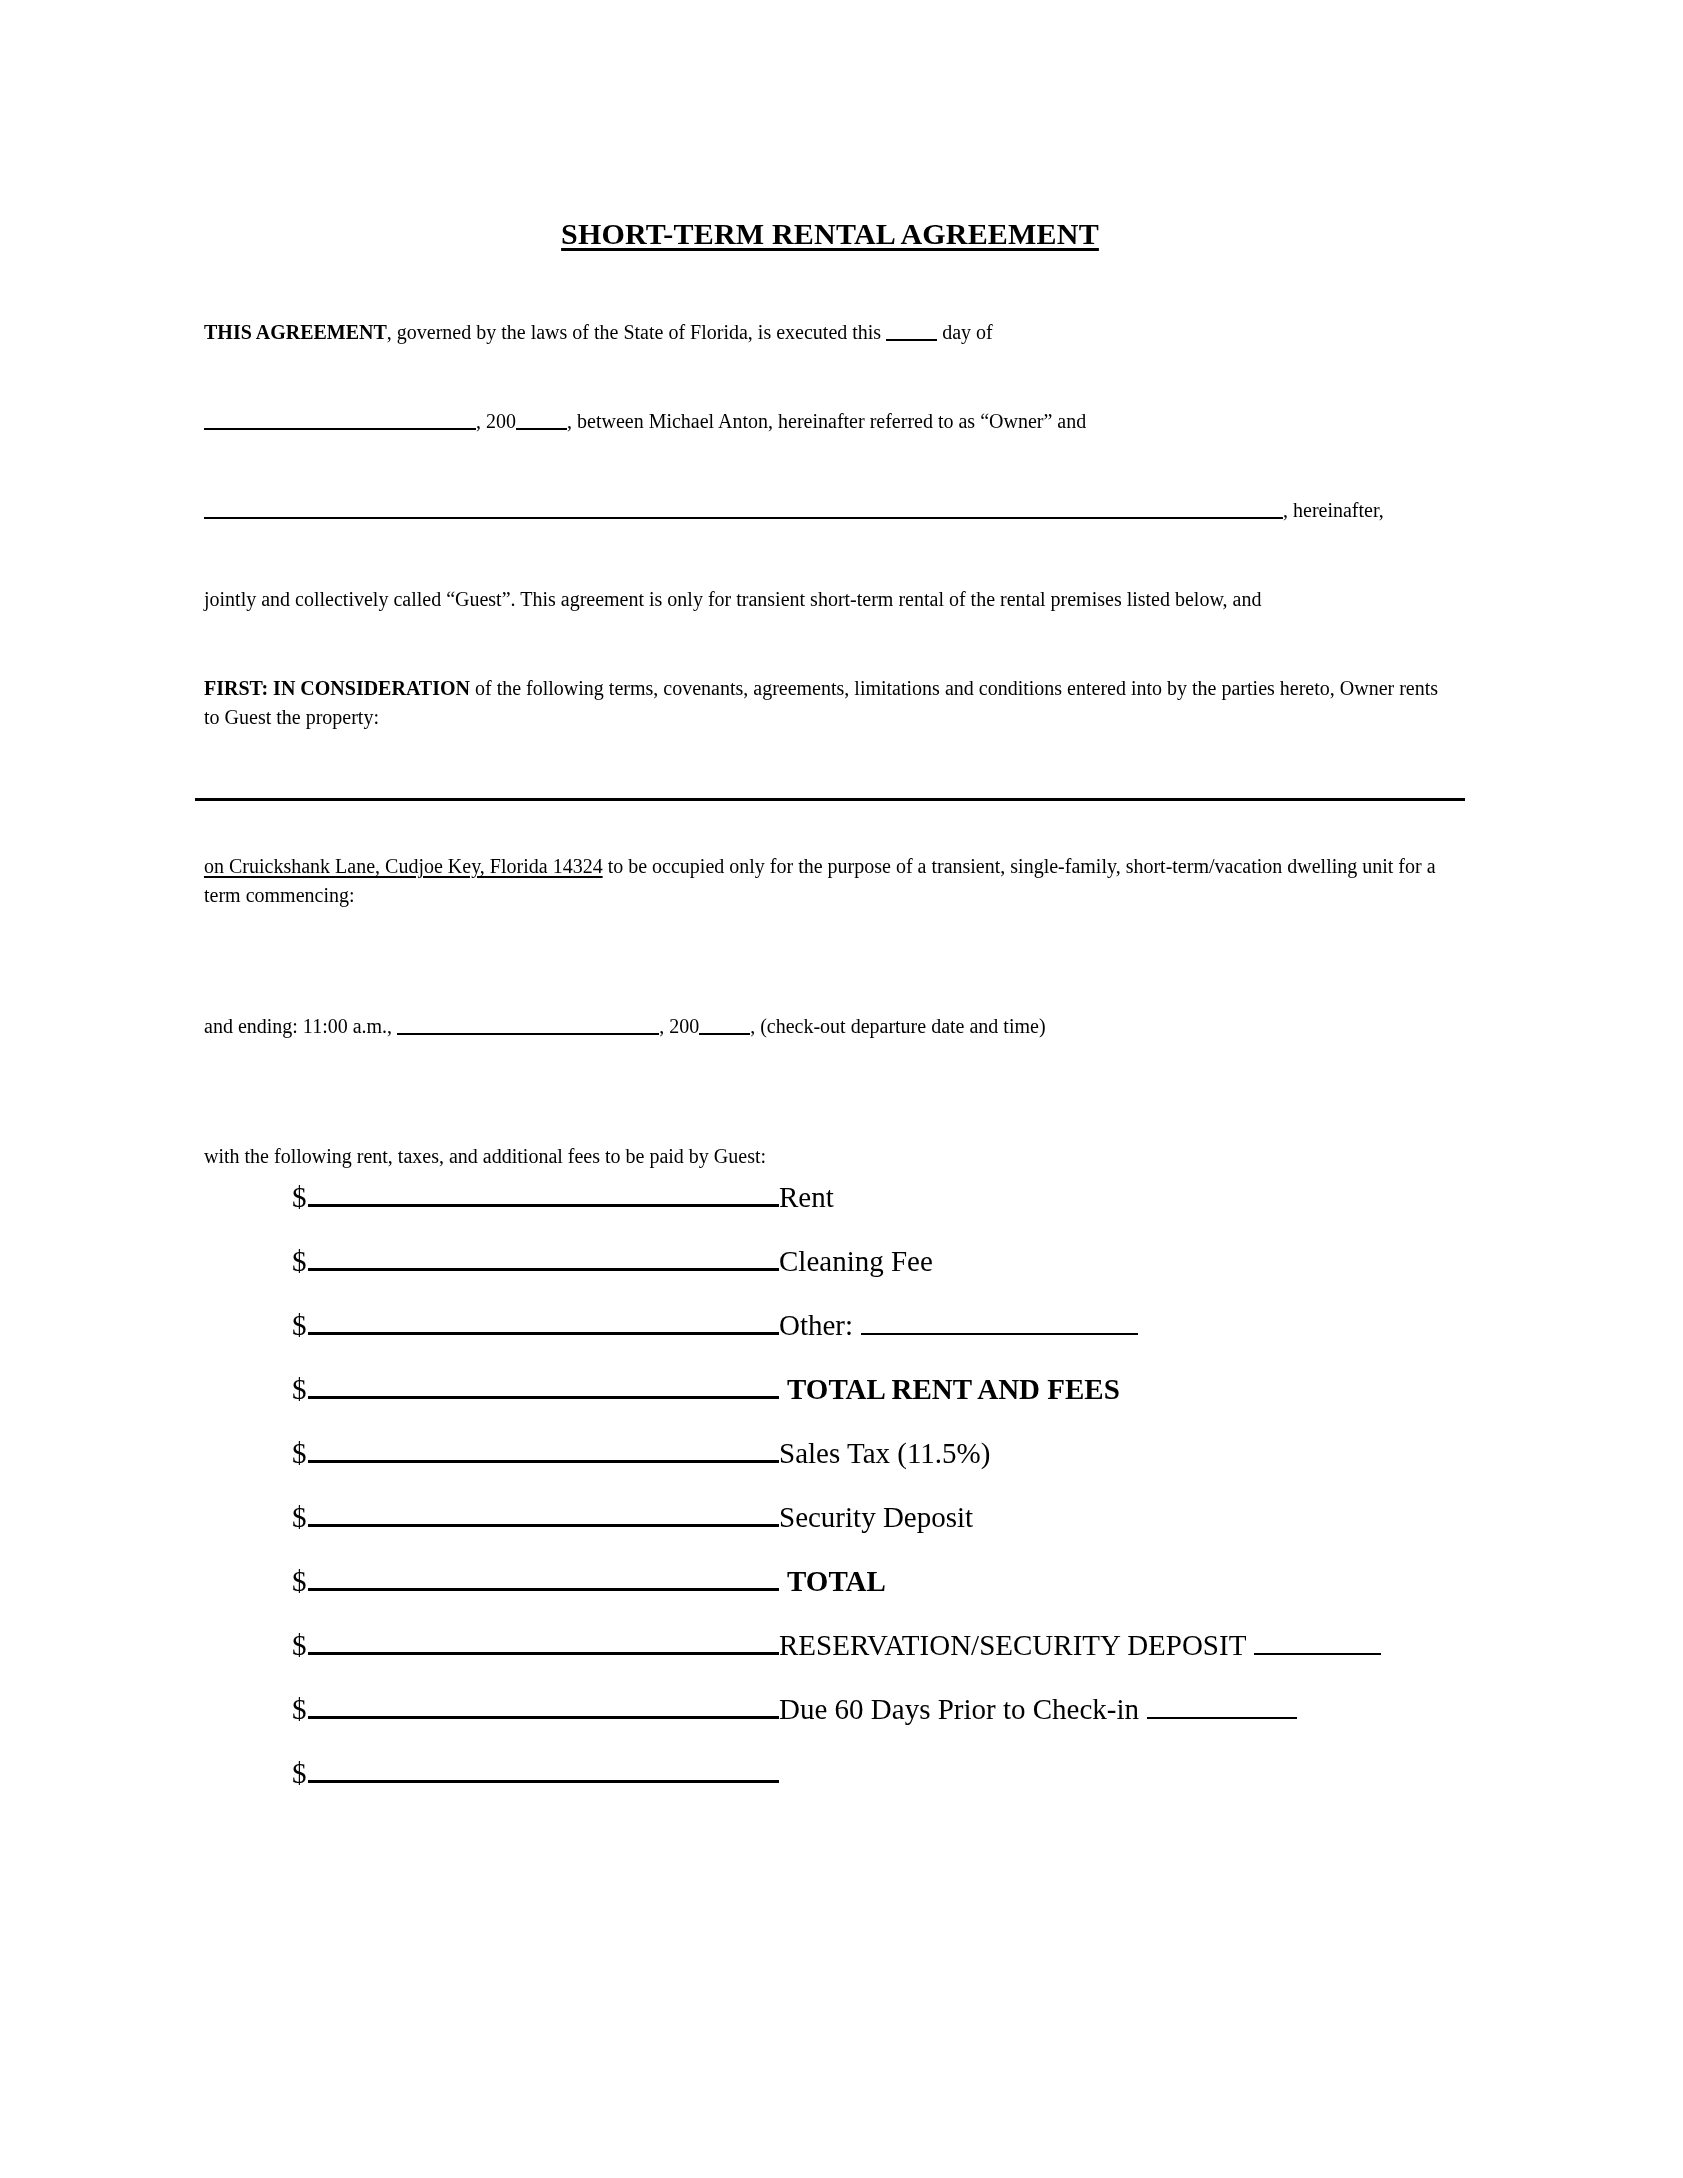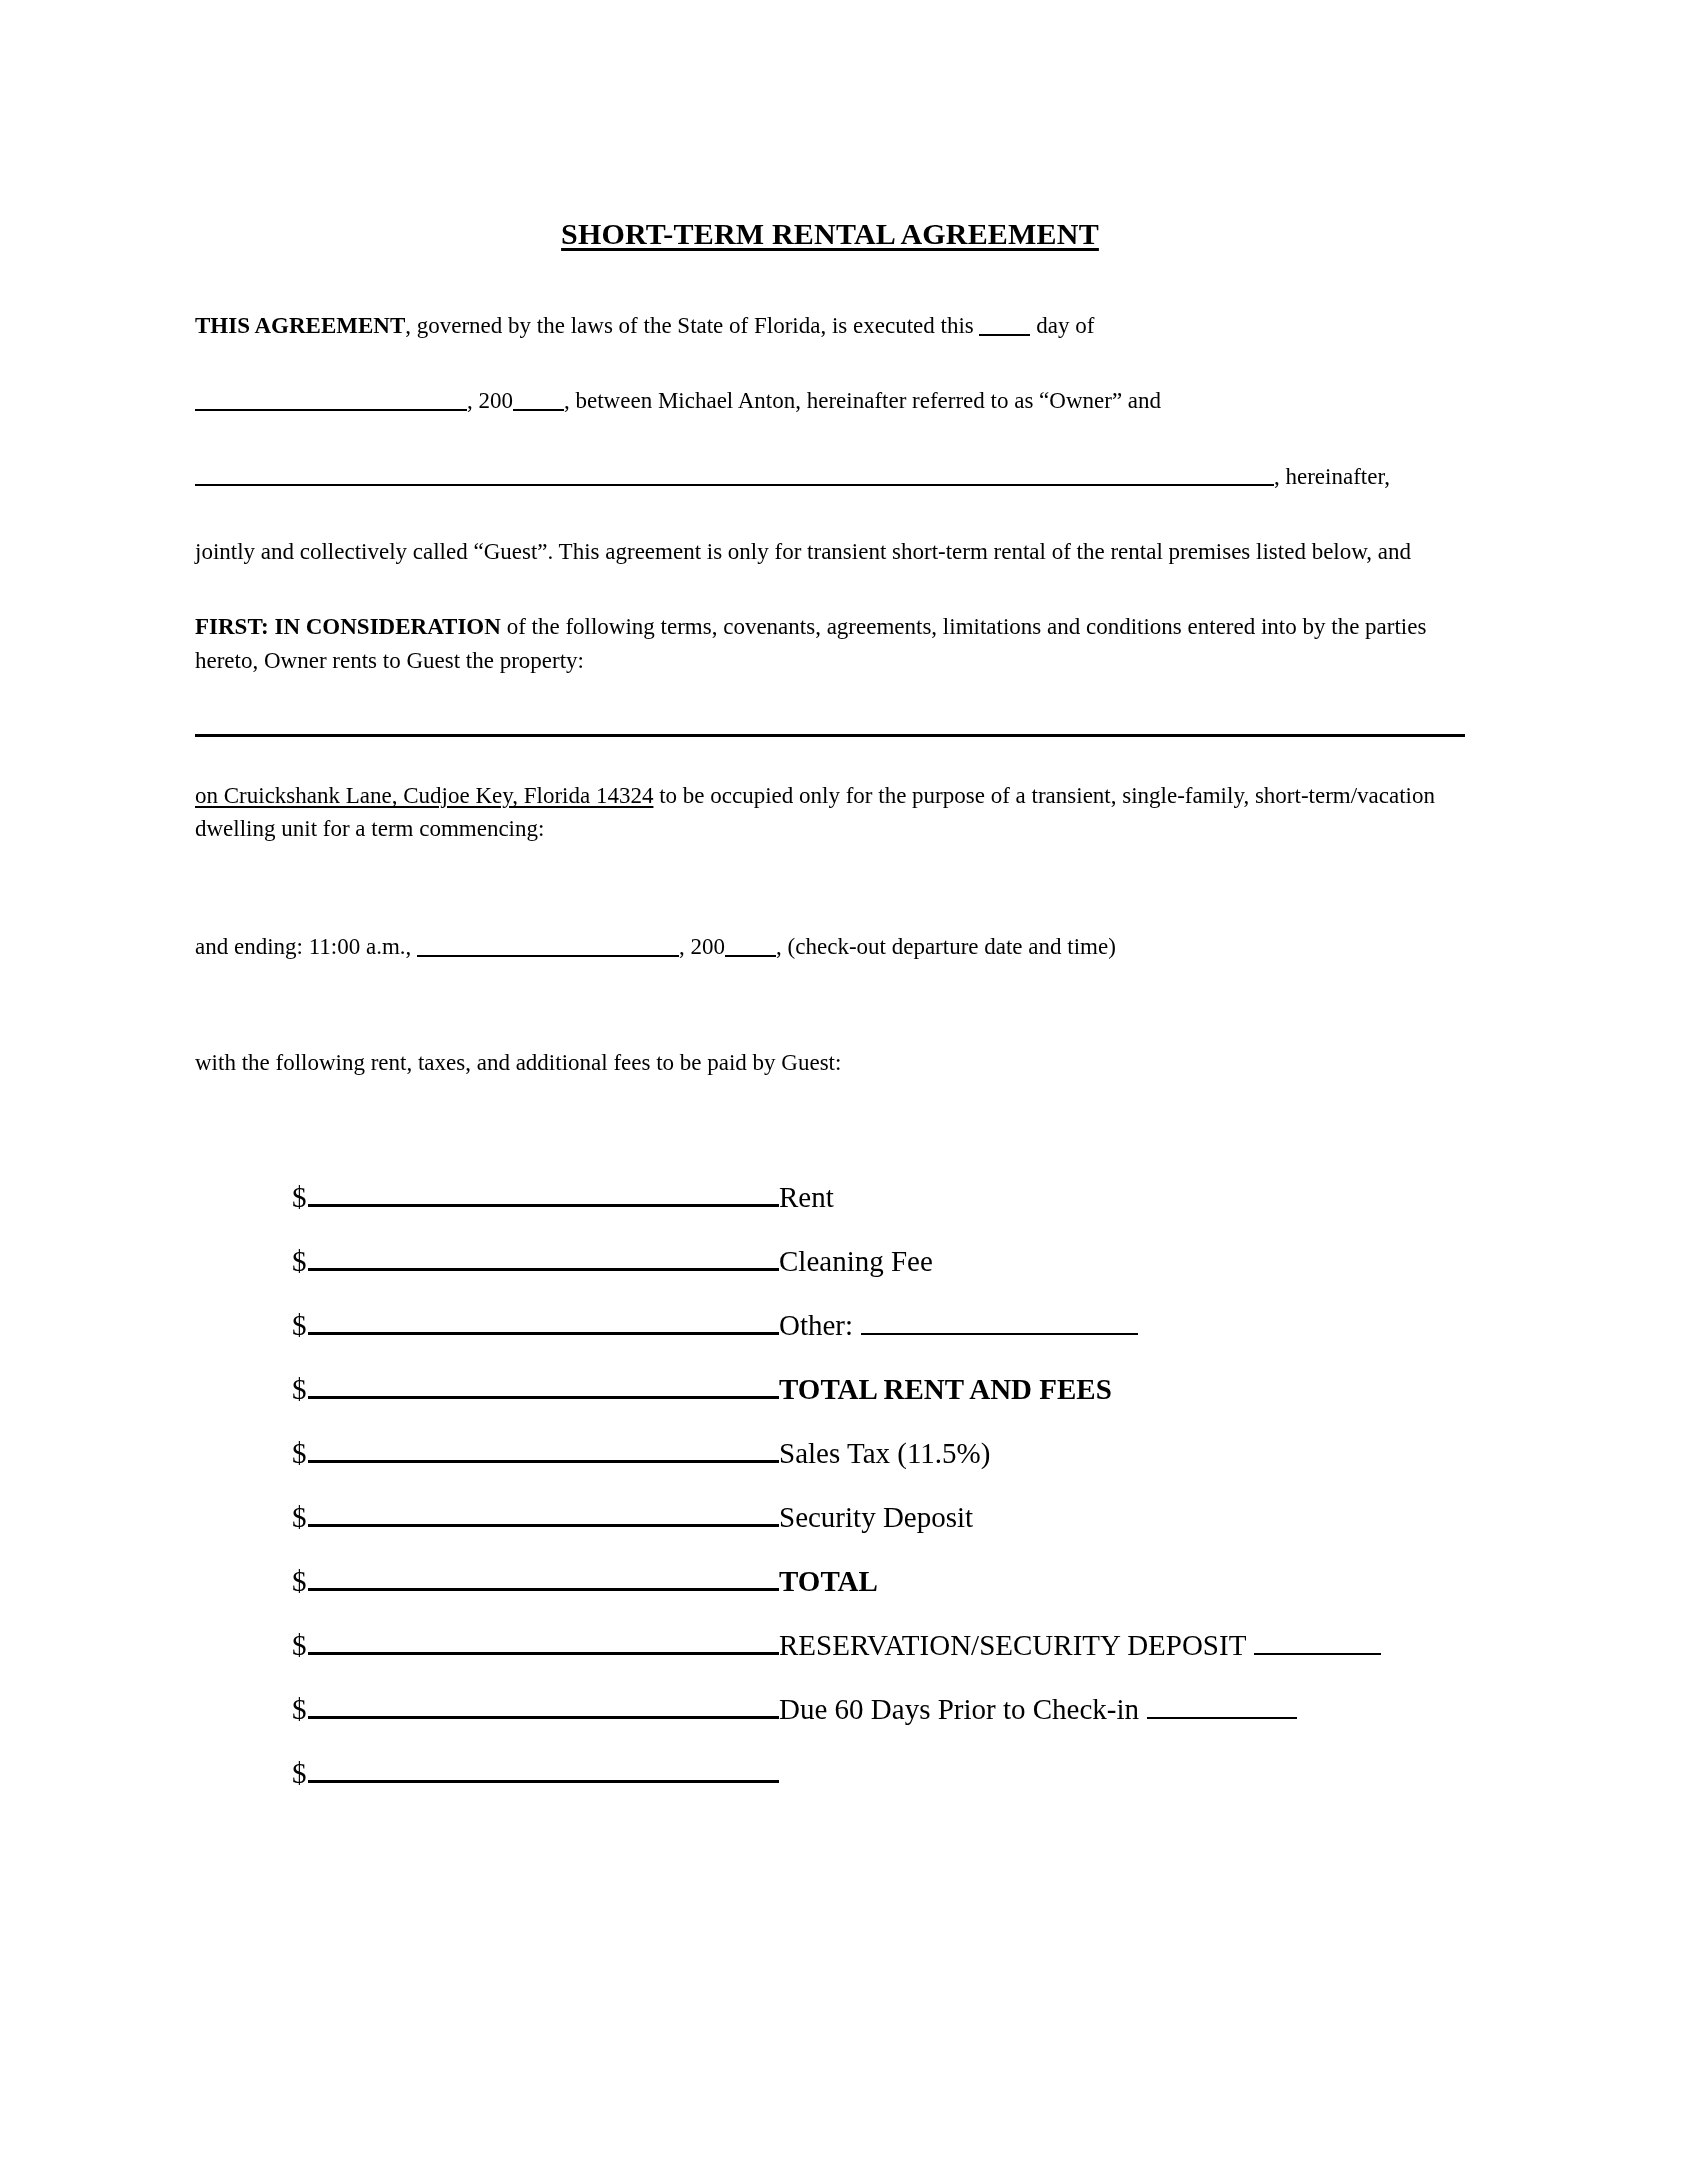--- a/index.html
+++ b/index.html
@@ -41,23 +41,23 @@
     margin: 0 0 0 0;
     line-height: 1.2;
   }
   .doc-title .t {
     text-decoration: underline;
     text-underline-offset: 4px;
     text-decoration-thickness: 3px;
   }
 
   p.para {
-    font-size: 23px;
+    font-size: 20px;
     line-height: 1.45;
-    margin: 0;
+    margin: 9px;
     text-align: left;
   }
 
   .b { font-weight: bold; }
   .u {
     text-decoration: underline;
     text-underline-offset: 3px;
     text-decoration-thickness: 2px;
   }
   .bu {
@@ -120,21 +120,21 @@
     margin-left: 1px;
     margin-bottom: 2px;
   }
   .fee-label {
     font-size: 29px;
     line-height: 1;
     white-space: nowrap;
     display: flex;
     align-items: baseline;
   }
-  .fee-label.bold { font-weight: bold; }
+  .fee-label.bold { font-weight: bold; margin-left: 8px; }
   .trail-blank {
     display: inline-block;
     border-bottom: 2.5px solid #000;
     height: 0.95em;
     margin-left: 8px;
     margin-bottom: -0.05em;
   }
   .trail-w1 { width: 127px; }
   .trail-w2 { width: 150px; }
   .trail-w3 { width: 277px; }

